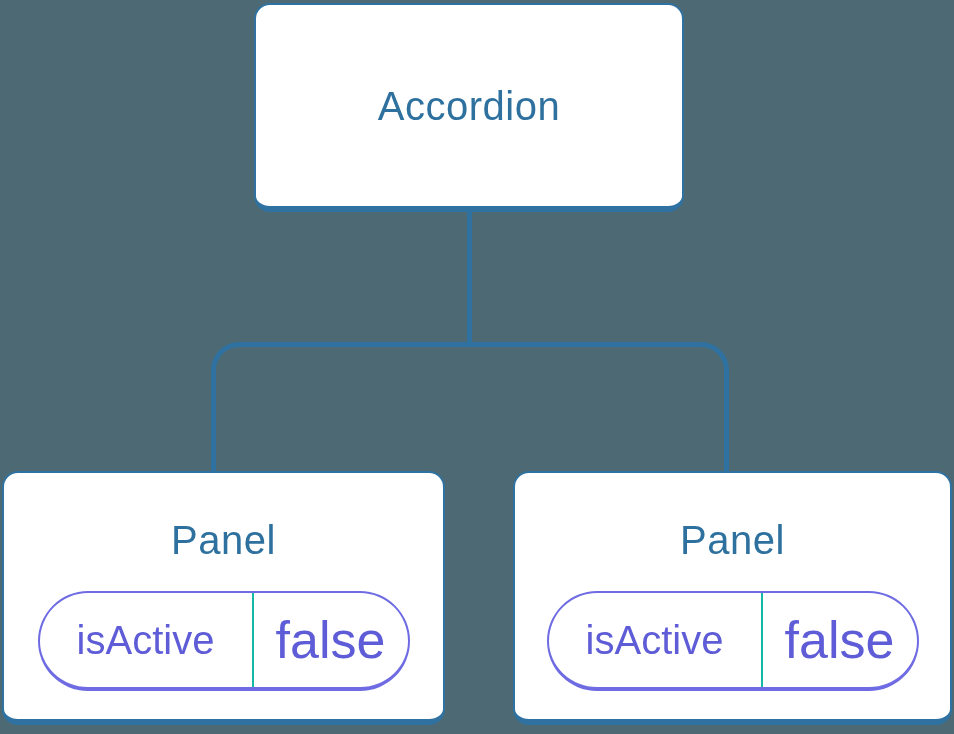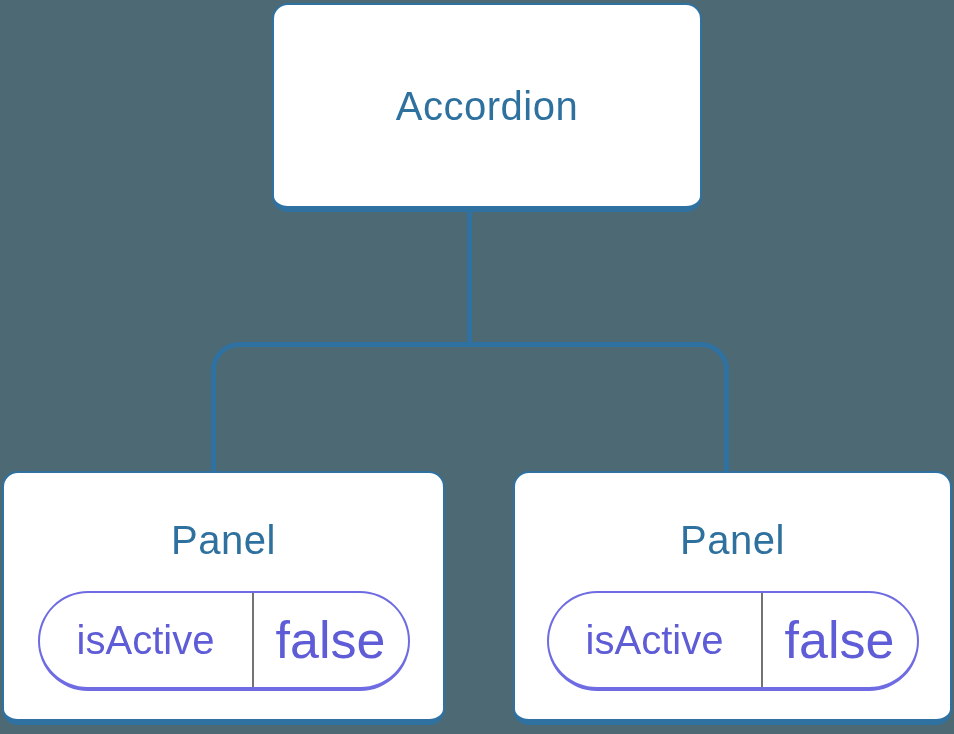--- a/index.html
+++ b/index.html
@@ -21,21 +21,21 @@
     flex-direction: column;
     align-items: center;
   }
   .node-title {
     font-size: 40px;
     line-height: 46px;
     color: #2e719f;
     letter-spacing: 0.5px;
   }
   #accordion-node {
-    left: 272px; top: 3px;
+    left: 254px; top: 3px;
     width: 430px; height: 209px;
     justify-content: center;
   }
   #panel-node-left {
     left: 2px; top: 471px;
     width: 443px; height: 254px;
     padding-top: 44px;
   }
   #panel-node-right {
     left: 513px; top: 471px;
@@ -65,21 +65,21 @@
     border: 2px solid #6f6ce3;
     border-bottom-width: 4px;
     border-radius: 60px;
     box-sizing: border-box;
     display: flex;
     align-items: stretch;
     background: transparent;
   }
   .state-key {
     width: 214px;
-    border-right: 2px solid #737373;
+    border-right: 2px solid #14b8a6;
     display: flex; align-items: center; justify-content: center;
     font-size: 40px;
     color: #5e5cd6;
     box-sizing: border-box;
   }
   .state-value {
     flex: 1;
     display: flex; align-items: center; justify-content: center;
     font-size: 52px;
     color: #5e5cd6;

